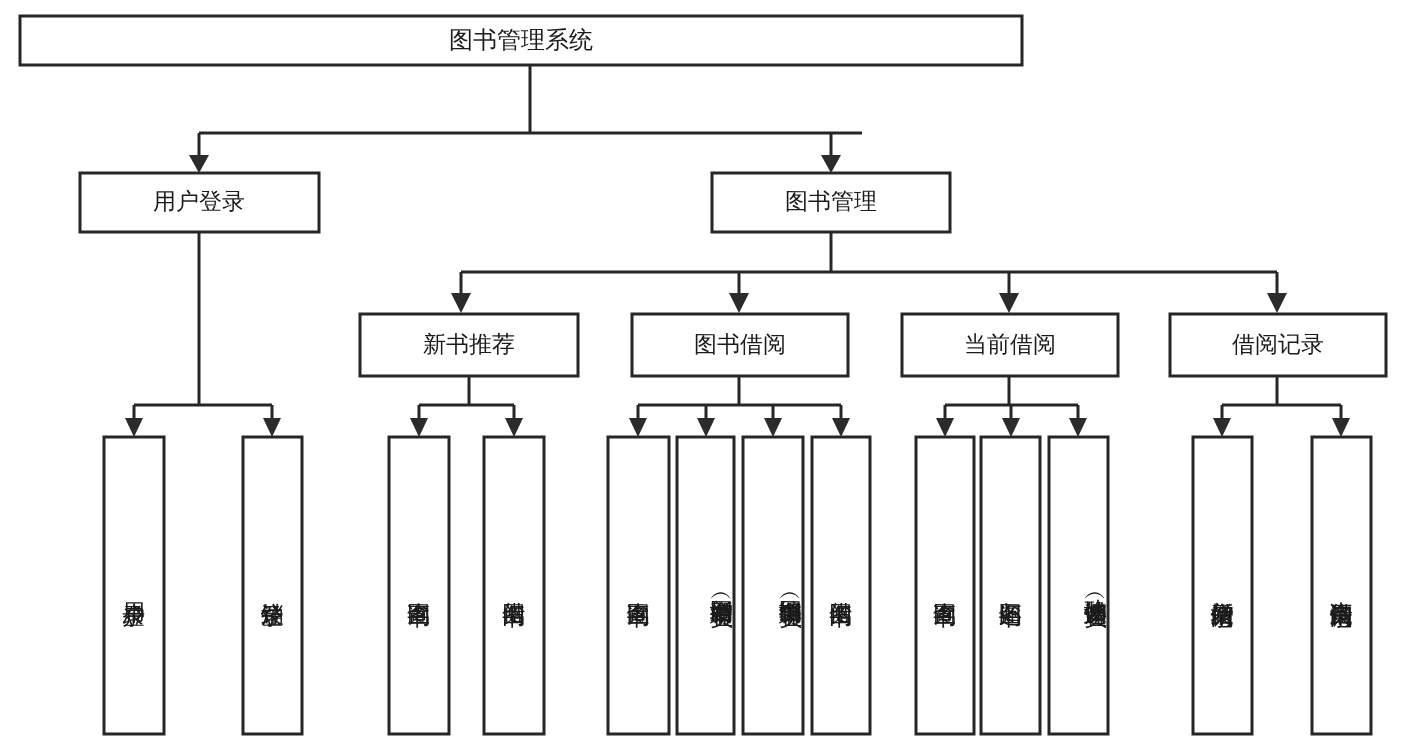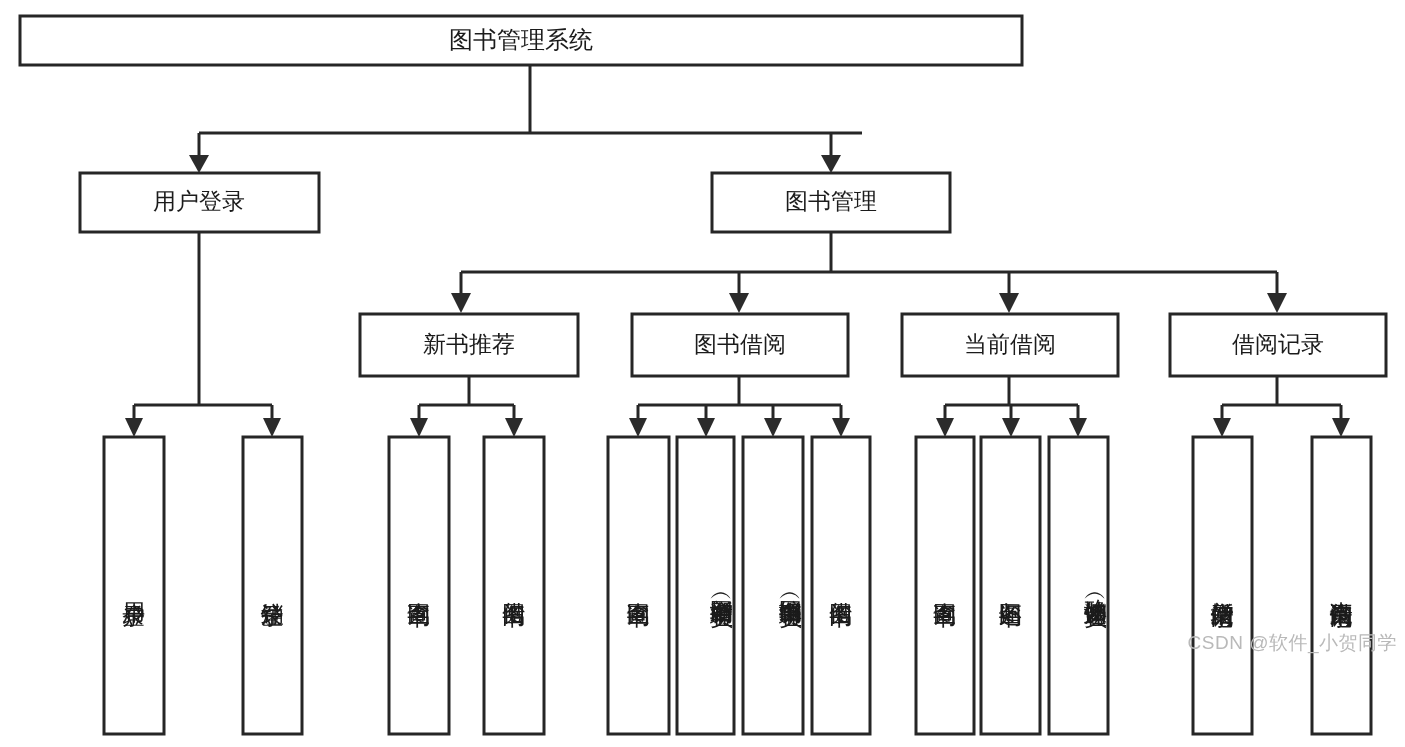--- a/index.html
+++ b/index.html
@@ -206,15 +206,14 @@
   <div class="vnode-label" style="left:608px;  top:437px; width:61px; height:297px;">查询图书</div>
   <div class="vnode-label" style="left:677px;  top:440px; width:57px; height:291px; align-items:flex-start;">新增图书（管理员）</div>
   <div class="vnode-label" style="left:743px;  top:440px; width:60px; height:291px; align-items:flex-start;">编辑图书（管理员）</div>
   <div class="vnode-label" style="left:812px;  top:437px; width:58px; height:297px;">借阅图书</div>
   <div class="vnode-label" style="left:916px;  top:437px; width:58px; height:297px;">查询图书</div>
   <div class="vnode-label" style="left:981px;  top:437px; width:59px; height:297px;">归还图书</div>
   <div class="vnode-label" style="left:1049px; top:440px; width:59px; height:291px; align-items:flex-start;">确认归还（管理员）</div>
   <div class="vnode-label" style="left:1193px; top:437px; width:59px; height:297px;">新增借阅记录</div>
   <div class="vnode-label" style="left:1312px; top:437px; width:59px; height:297px;">查询借阅记录</div>
 
-  <div class="watermark">CSDN @软件_小贺同学</div>
 
 </div>
 
 </body></html>

